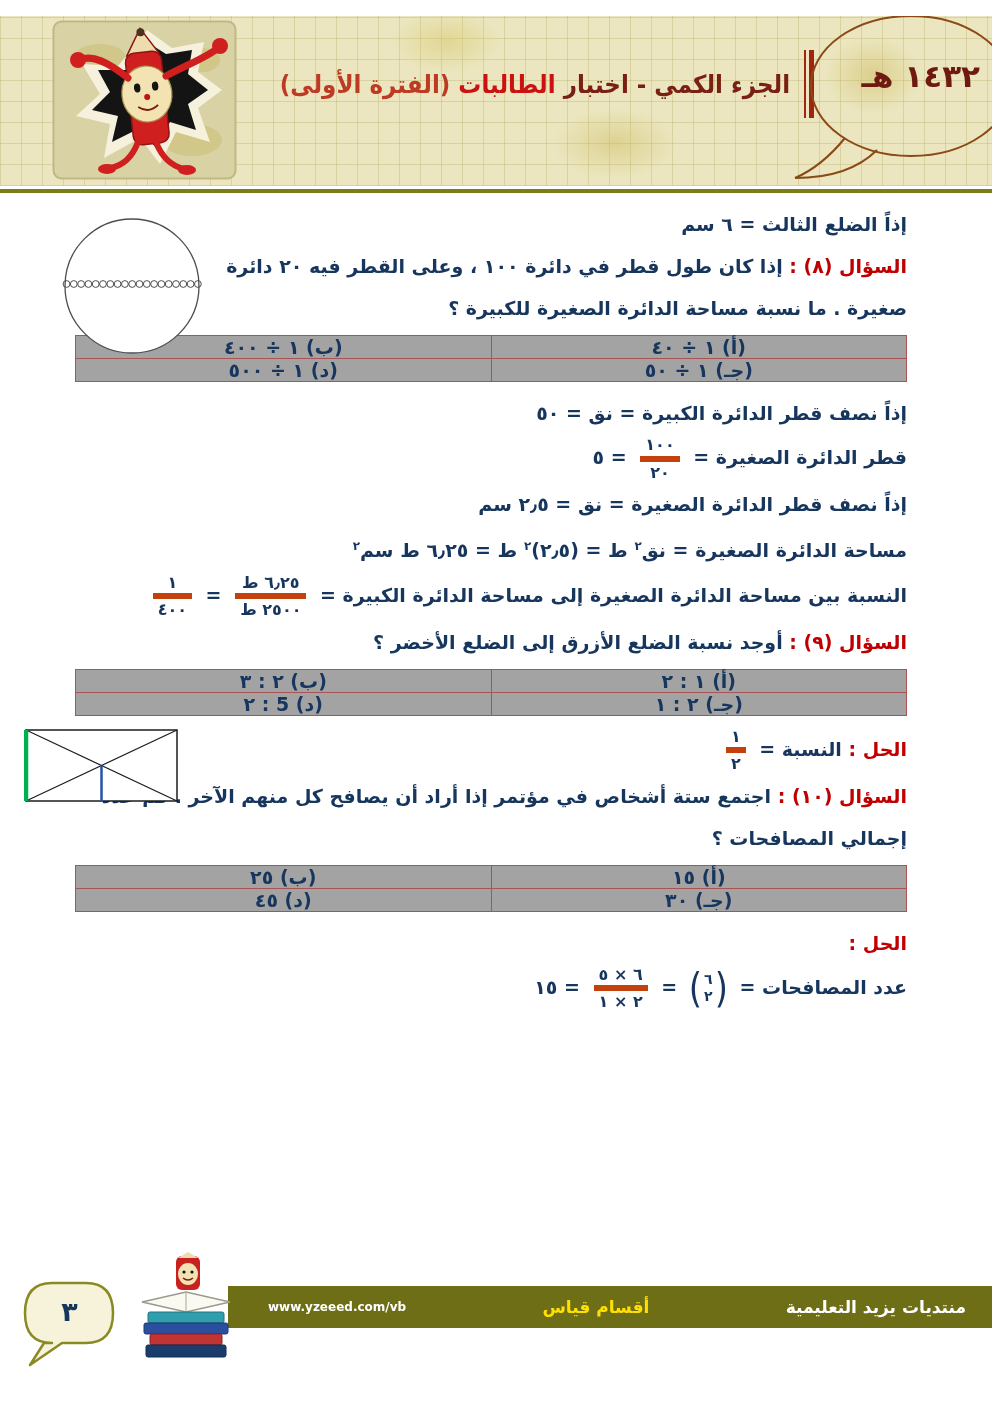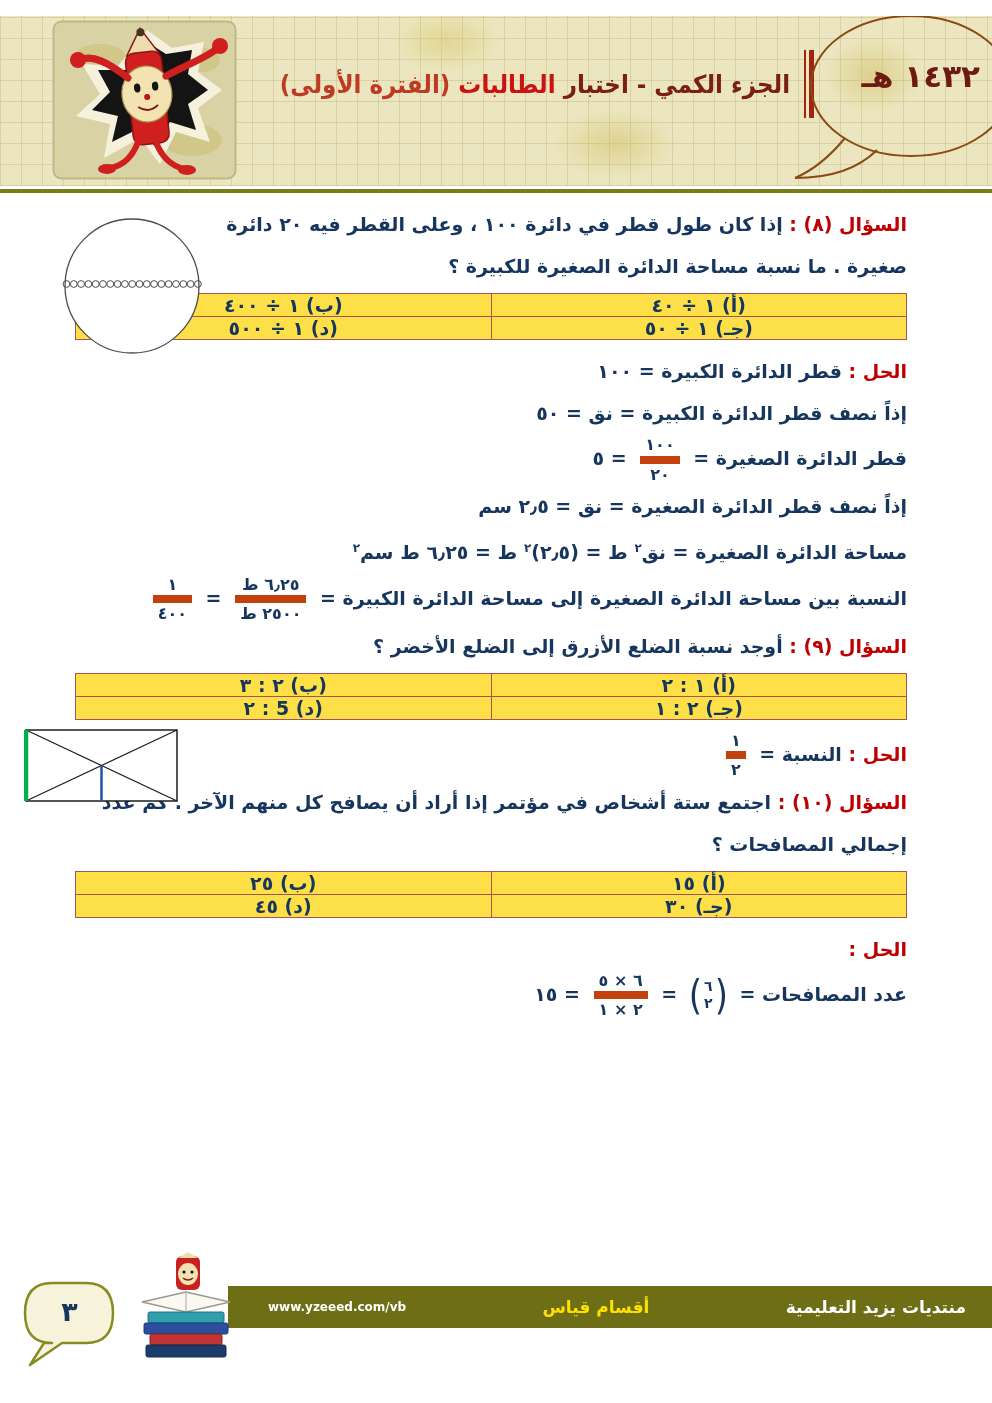--- a/index.html
+++ b/index.html
@@ -28,27 +28,27 @@
   font-weight:bold;color:#6e1a10;white-space:nowrap}
 .divider{height:4px;background:#7d7d18;margin-top:3px}
 
 
 .content{padding:10px 85px 0;color:#17365d;font-weight:bold;font-size:19px;text-align:right}
 .line{line-height:42px;white-space:nowrap}
 .lbl{color:#c00000}
 sup{font-size:12px;vertical-align:super}
 .frac{display:inline-flex;flex-direction:column;vertical-align:middle;text-align:center;
   margin:0 7px;font-size:16px;line-height:1.35}
-.frac .num{border-bottom:8px solid #c2410c;padding:0 5px}
+.frac .num{border-bottom:6px solid #c2410c;padding:0 5px}
 .frac .den{padding:0 5px}
 .binom{display:inline-flex;direction:ltr;align-items:center;vertical-align:middle;margin:0 5px}
 .binom .paren{font-size:34px;font-weight:normal;transform:scaleY(1.2)}
 .binom .col{display:flex;flex-direction:column;text-align:center;font-size:14px;line-height:1.25;padding:0 2px}
 .answers{width:832px;border-collapse:collapse;table-layout:fixed;margin:6px 0 10px}
-.answers td{background:#fde047;border:1px solid #a85454;height:22px;text-align:center;
+.answers td{background:#a3a3a3;border:1px solid #a85454;height:22px;text-align:center;
   font-size:19px;font-weight:bold;color:#17365d}
 
 
 .d-circle{position:absolute;top:196px;left:62px;width:140px;height:148px}
 .d-rect{position:absolute;top:712px;left:24px;width:156px;height:76px}
 
 
 .f-bar{position:absolute;top:1270px;right:0;width:764px;height:42px;background:#6e6e16;
   display:flex;align-items:center;justify-content:space-between;padding:0 26px 0 40px}
 .f-right{color:#ffffff;font-size:17px;font-weight:bold}
@@ -107,20 +107,23 @@
         <path d="M 52 128 C 34 150 16 162 2 168" fill="none" stroke="#8a4a16" stroke-width="2"></path>
         <path d="M 84 140 C 66 158 40 168 2 168" fill="none" stroke="#8a4a16" stroke-width="2"></path>
       </svg>
       <span class="h-year">١٤٣٢ هـ</span>
     </div>
   </header>
   <div class="divider"></div>
 
   <main class="content">
 
+    <p class="line">
+      <span>إذاً الضلع الثالث = ٦ سم</span>
+    </p>
 
     <p class="line">
       <span class="lbl">السؤال (٨) :</span>
       <span>إذا كان طول قطر في دائرة ١٠٠ ، وعلى القطر فيه ٢٠ دائرة</span>
     </p>
     <p class="line">
       <span>صغيرة . ما نسبة مساحة الدائرة الصغيرة للكبيرة ؟</span>
     </p>
 
     <table class="answers">
@@ -129,24 +132,20 @@
         <td>(أ) ١ ÷ ٤٠</td>
         <td>(ب) ١ ÷ ٤٠٠</td>
       </tr>
       <tr>
         <td>(جـ) ١ ÷ ٥٠</td>
         <td>(د) ١ ÷ ٥٠٠</td>
       </tr>
     </tbody>
       </table>
 
-    <p class="line">
-      <span class="lbl">الحل :</span>
-      <span>قطر الدائرة الكبيرة = ١٠٠</span>
-    </p>
     <p class="line">
       <span>إذاً نصف قطر الدائرة الكبيرة = نق = ٥٠</span>
     </p>
     <p class="line">
       <span>قطر الدائرة الصغيرة =</span>
       <span class="frac">
           <span class="num">١٠٠</span>
           <span class="den">٢٠</span>
         </span>
       <span>= ٥</span>

